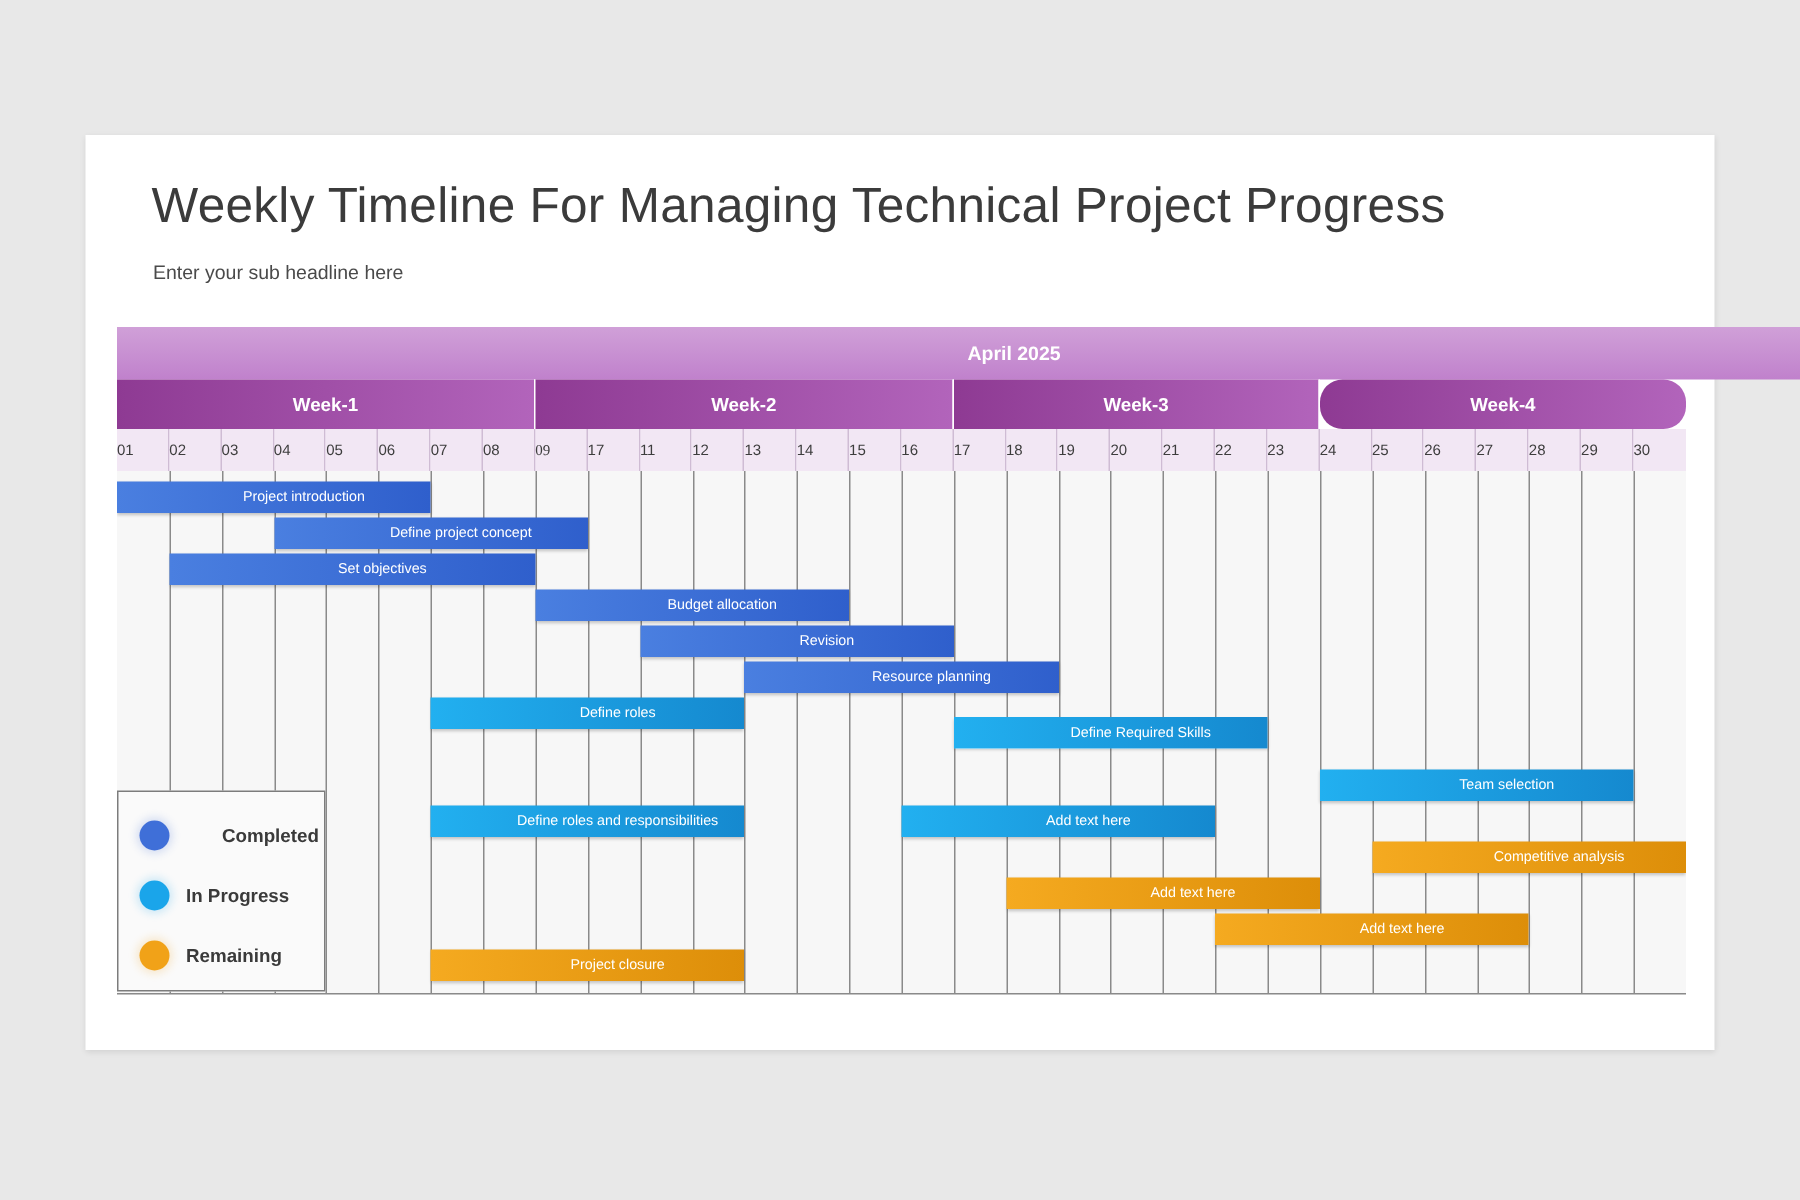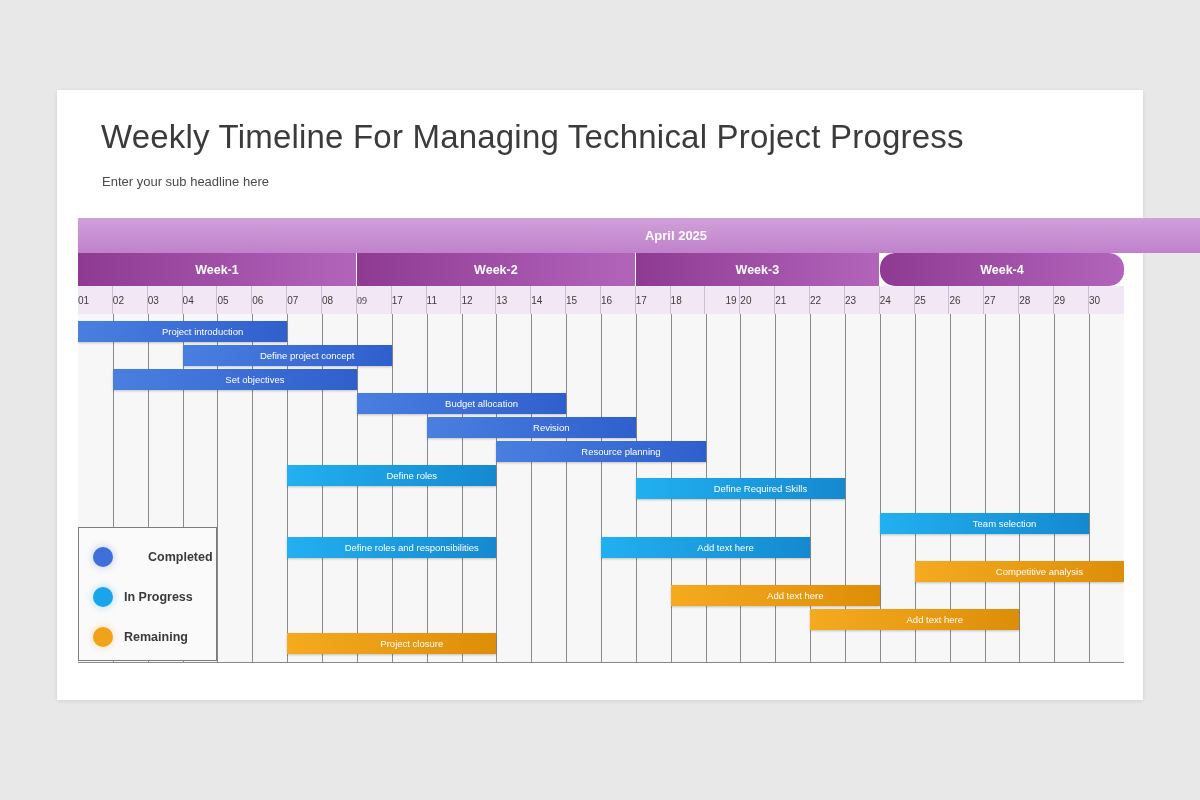--- a/index.html
+++ b/index.html
@@ -221,21 +221,21 @@
         </div>
         <div class="day-cell" style="width: 34.8667px;">
           <span>16</span>
         </div>
         <div class="day-cell" style="width: 34.8667px;">
           <span>17</span>
         </div>
         <div class="day-cell" style="width: 34.8667px;">
           <span>18</span>
         </div>
-        <div class="day-cell" style="width: 34.8667px; padding-left: 20px;">
+        <div class="day-cell" style="width: 34.8667px;">
           <span>19</span>
         </div>
         <div class="day-cell" style="width: 34.8667px;">
           <span>20</span>
         </div>
         <div class="day-cell" style="width: 34.8667px;">
           <span>21</span>
         </div>
         <div class="day-cell" style="width: 34.8667px;">
           <span>22</span>

